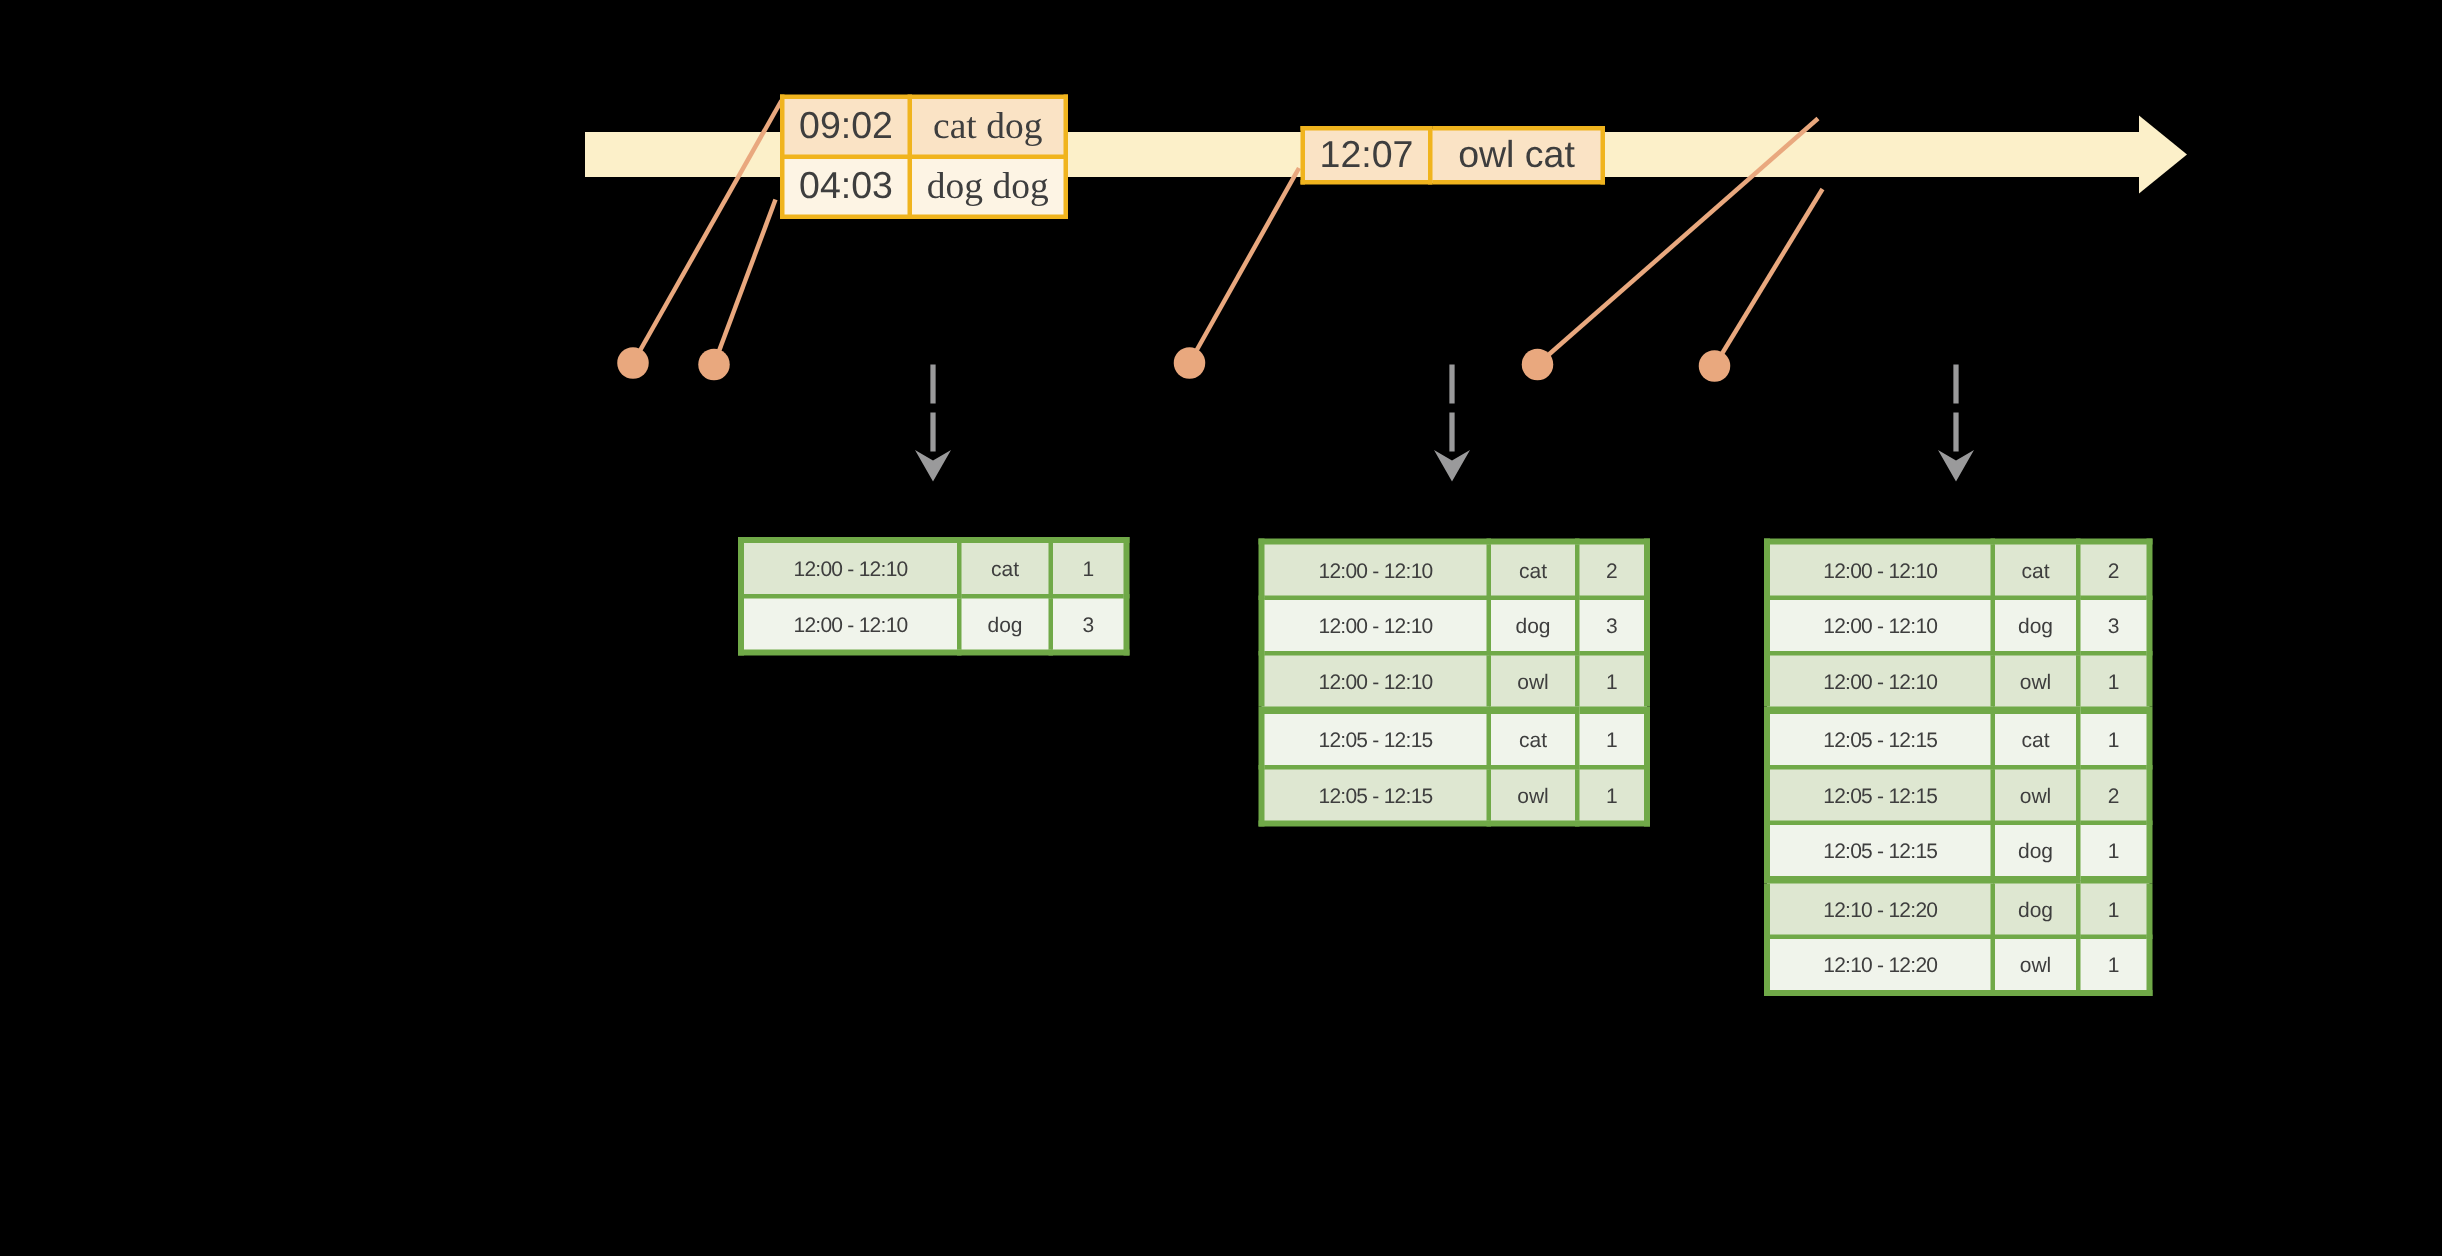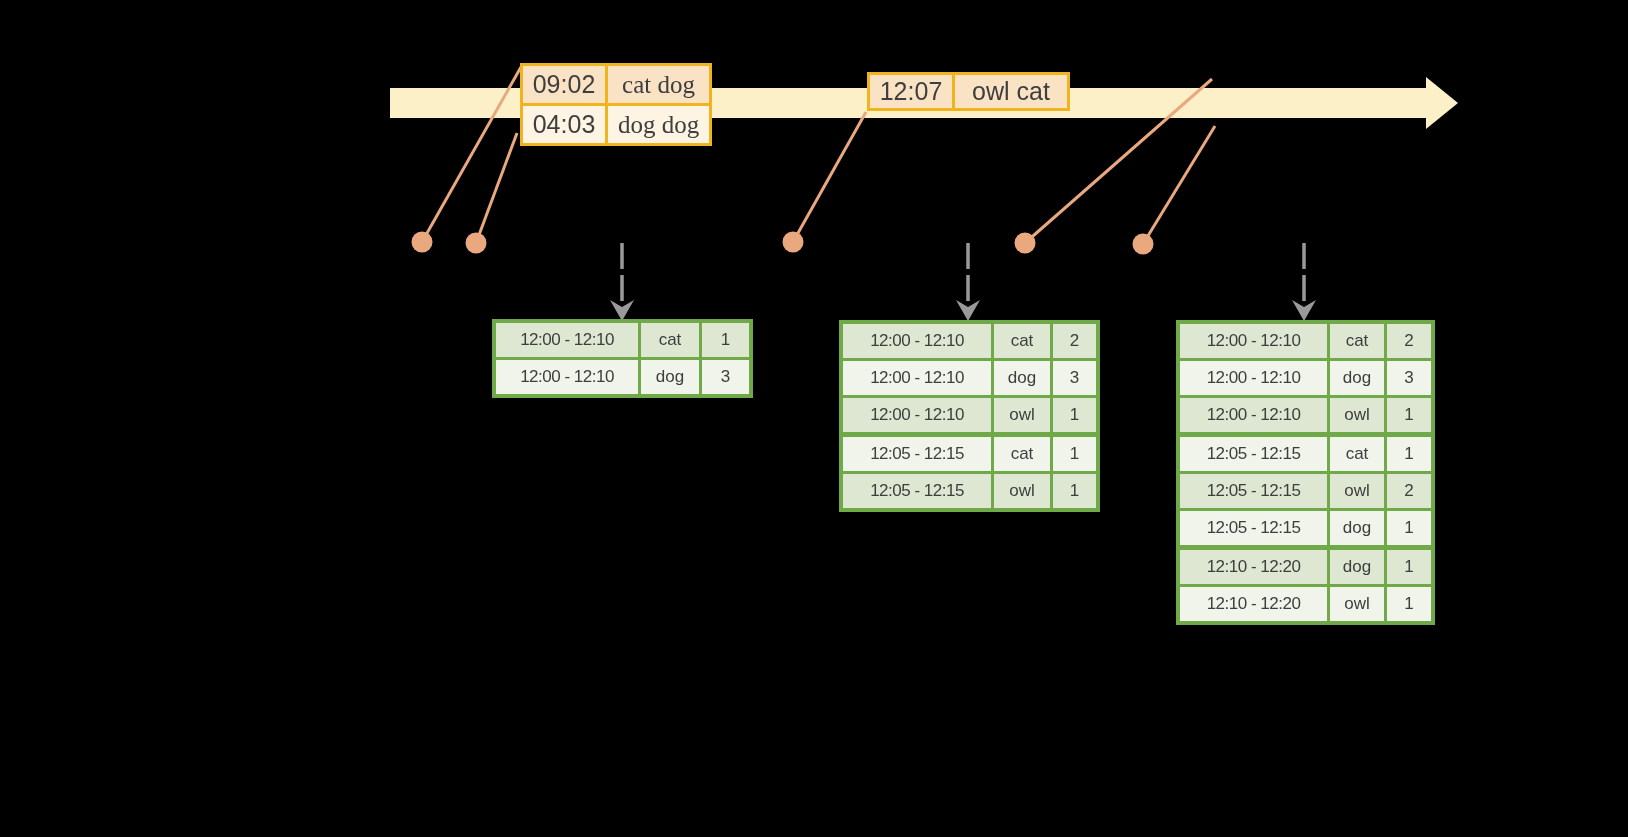--- a/index.html
+++ b/index.html
@@ -18,27 +18,27 @@
   .trigger-stem{stroke:var(--trigger-arrow);stroke-width:3.5;stroke-dasharray:26 6;fill:none;}
   .trigger-head{fill:var(--trigger-arrow);}
   
   table{border-collapse:collapse;position:absolute;z-index:3;table-layout:fixed;}
   .et{font-size:25px;}
   .et td{border:3px solid var(--event-border);text-align:center;vertical-align:middle;height:37px;padding:0;white-space:nowrap;}
   .et tr:nth-child(odd) td{background:var(--event-row-a);}
   .et tr:nth-child(even) td{background:var(--event-row-b);}
   .et-a{left:520px;top:63px;}
   .et-a td:nth-child(1){width:82px;}  .et-a td:nth-child(2){width:101px;font-family:Liberation Serif, serif;}
-  .et-b{left:867px;top:72px;}
+  .et-b{left:867px;top:84px;}
   .et-b td{height:33px;}
   .et-b td:nth-child(1){width:82px;}  .et-b td:nth-child(2){width:112px;}
   .et-c{left:1212px;top:62px;}
   .et-c td:nth-child(1){width:73px;}  .et-c td:nth-child(2){width:99px;}
   
-  .rt{font-size:17px;border:4px solid var(--result-border);}
+  .rt{font-size:14px;border:4px solid var(--result-border);margin-top:39px;}
   .rt td{border:3px solid var(--result-border);text-align:center;vertical-align:middle;height:34px;padding:0;white-space:nowrap;}
   .rt tr:nth-child(odd) td{background:var(--result-row-a);}
   .rt tr:nth-child(even) td{background:var(--result-row-b);}
   .rt tr.group-start td{border-top-width:5px;}
   .rt td.win{letter-spacing:-0.5px;}
   .rt-1{left:492px;top:319px;}
   .rt-1 td:nth-child(1){width:142px;} .rt-1 td:nth-child(2){width:58px;} .rt-1 td:nth-child(3){width:47px;}
   .rt-2{left:839px;top:320px;}
   .rt-2 td:nth-child(1){width:148px;} .rt-2 td:nth-child(2){width:56px;} .rt-2 td:nth-child(3){width:43px;}
   .rt-3{left:1176px;top:320px;}

